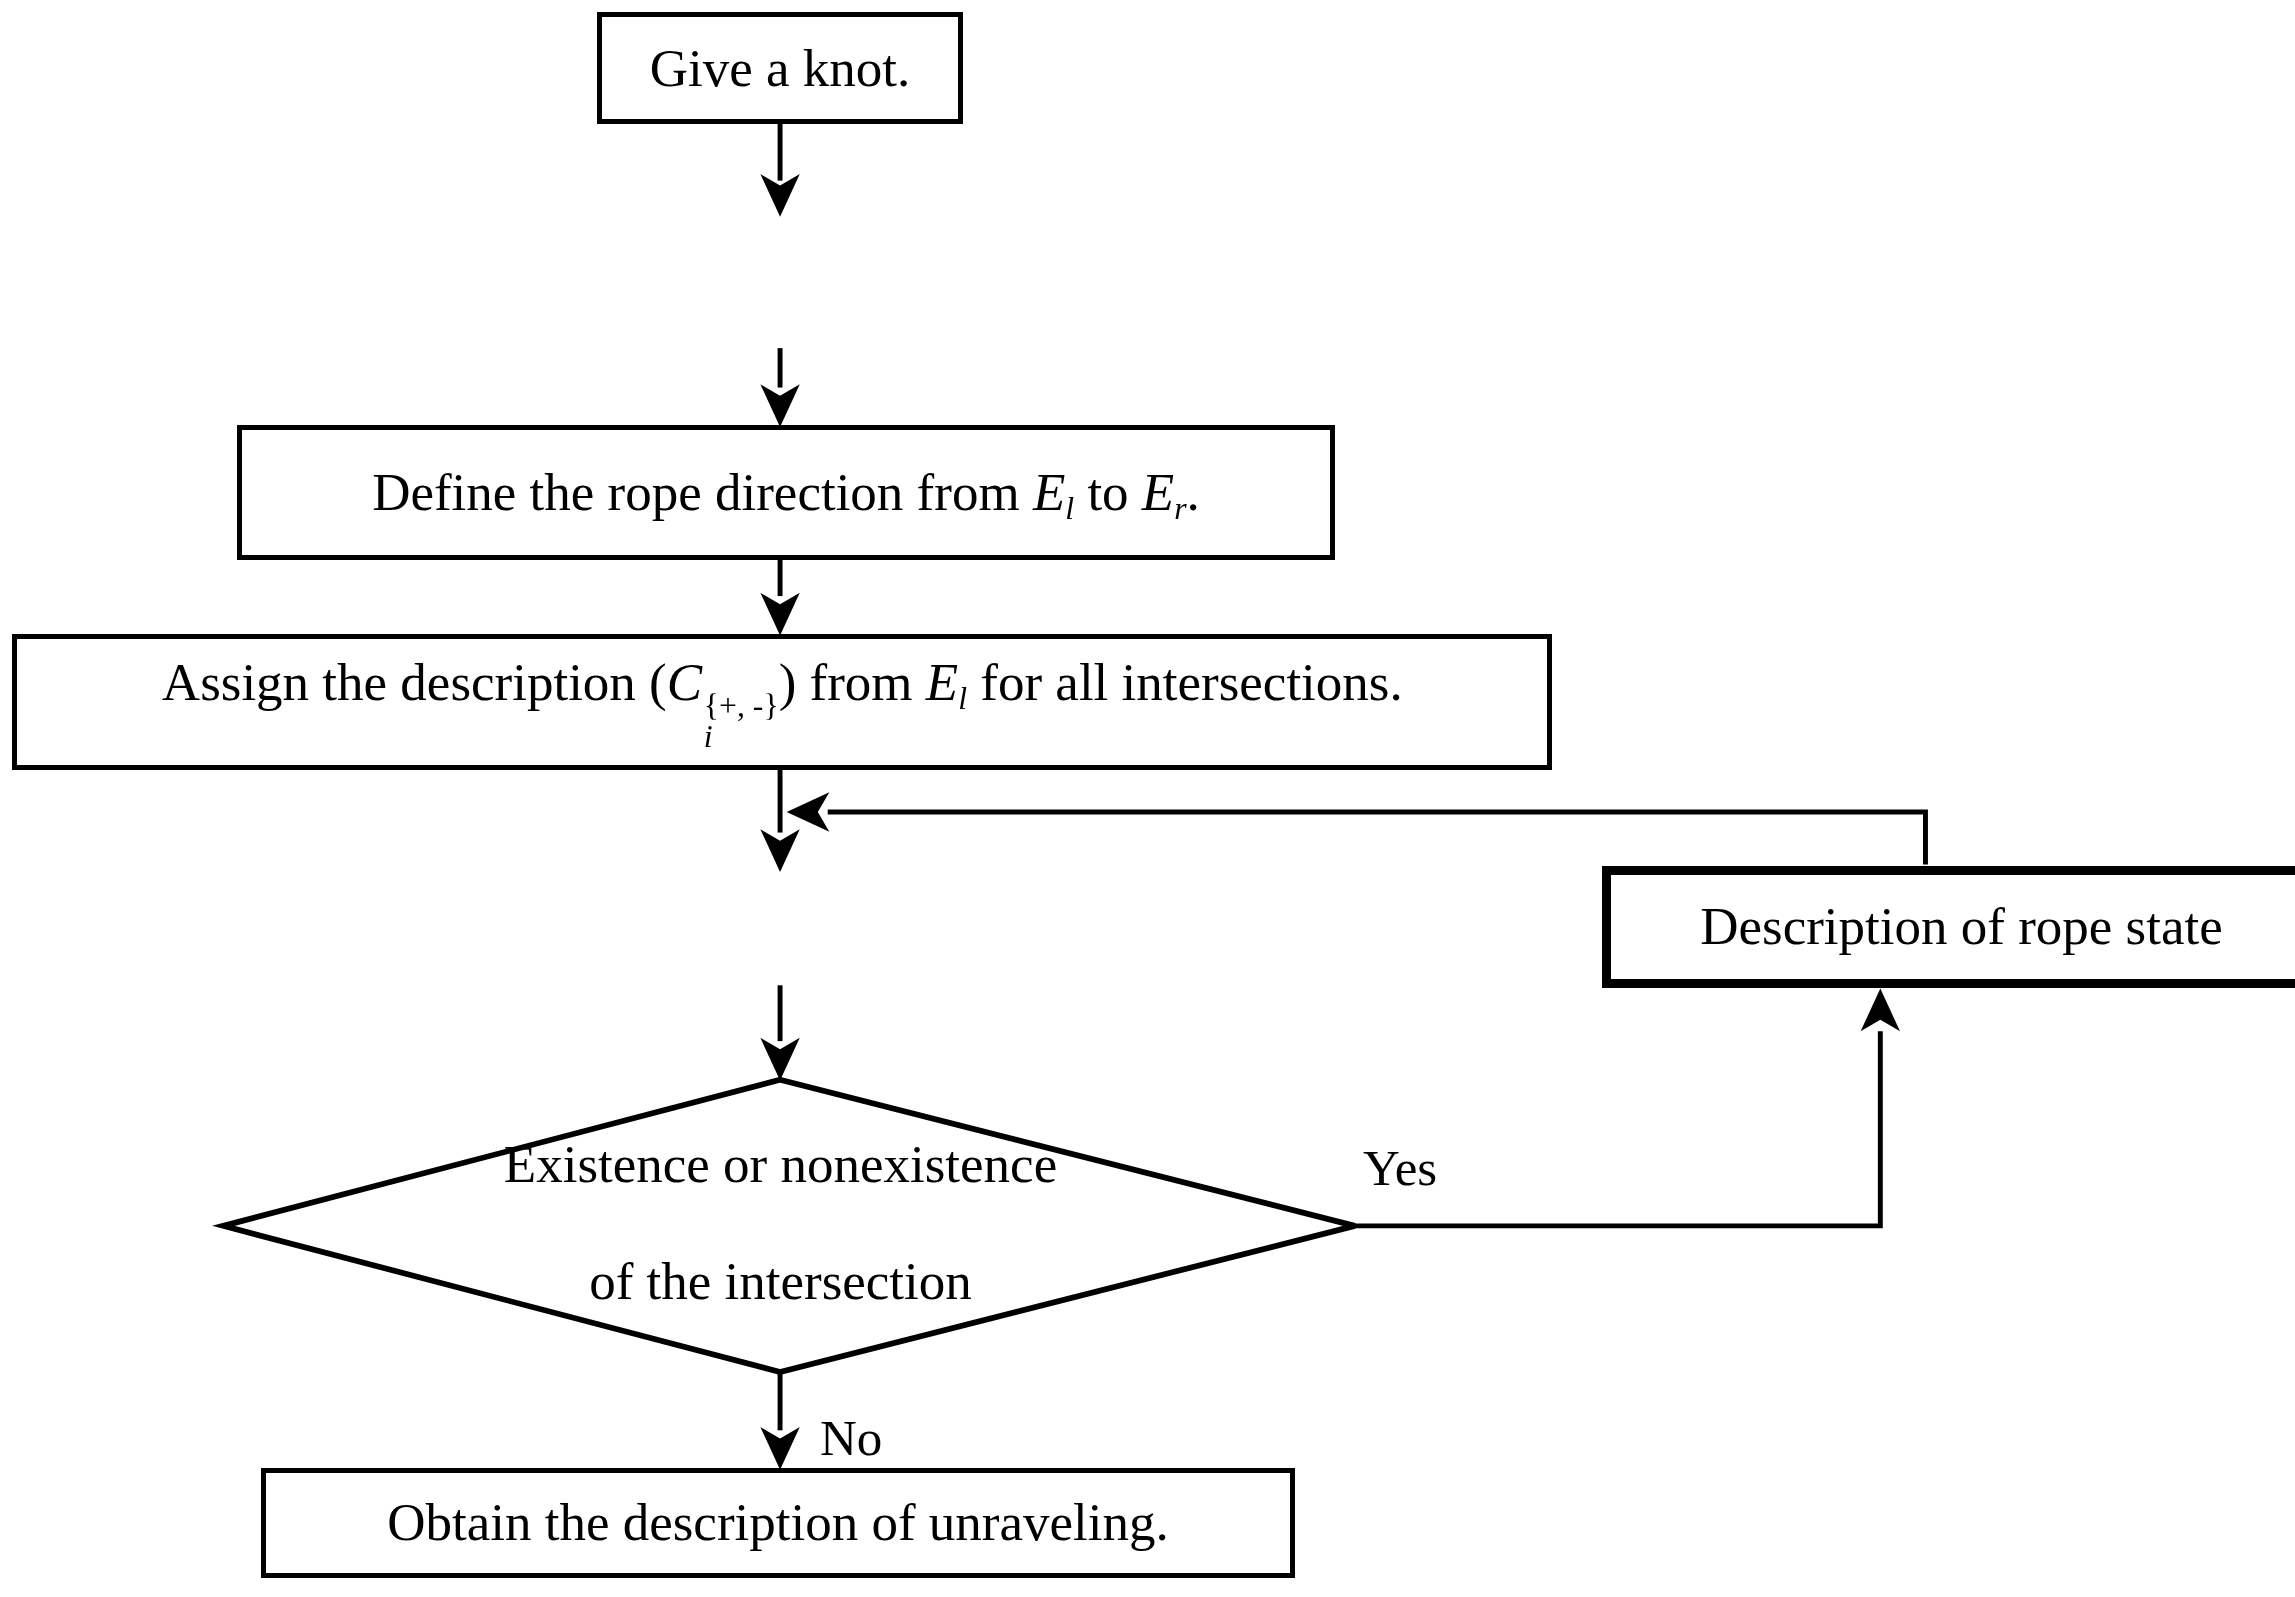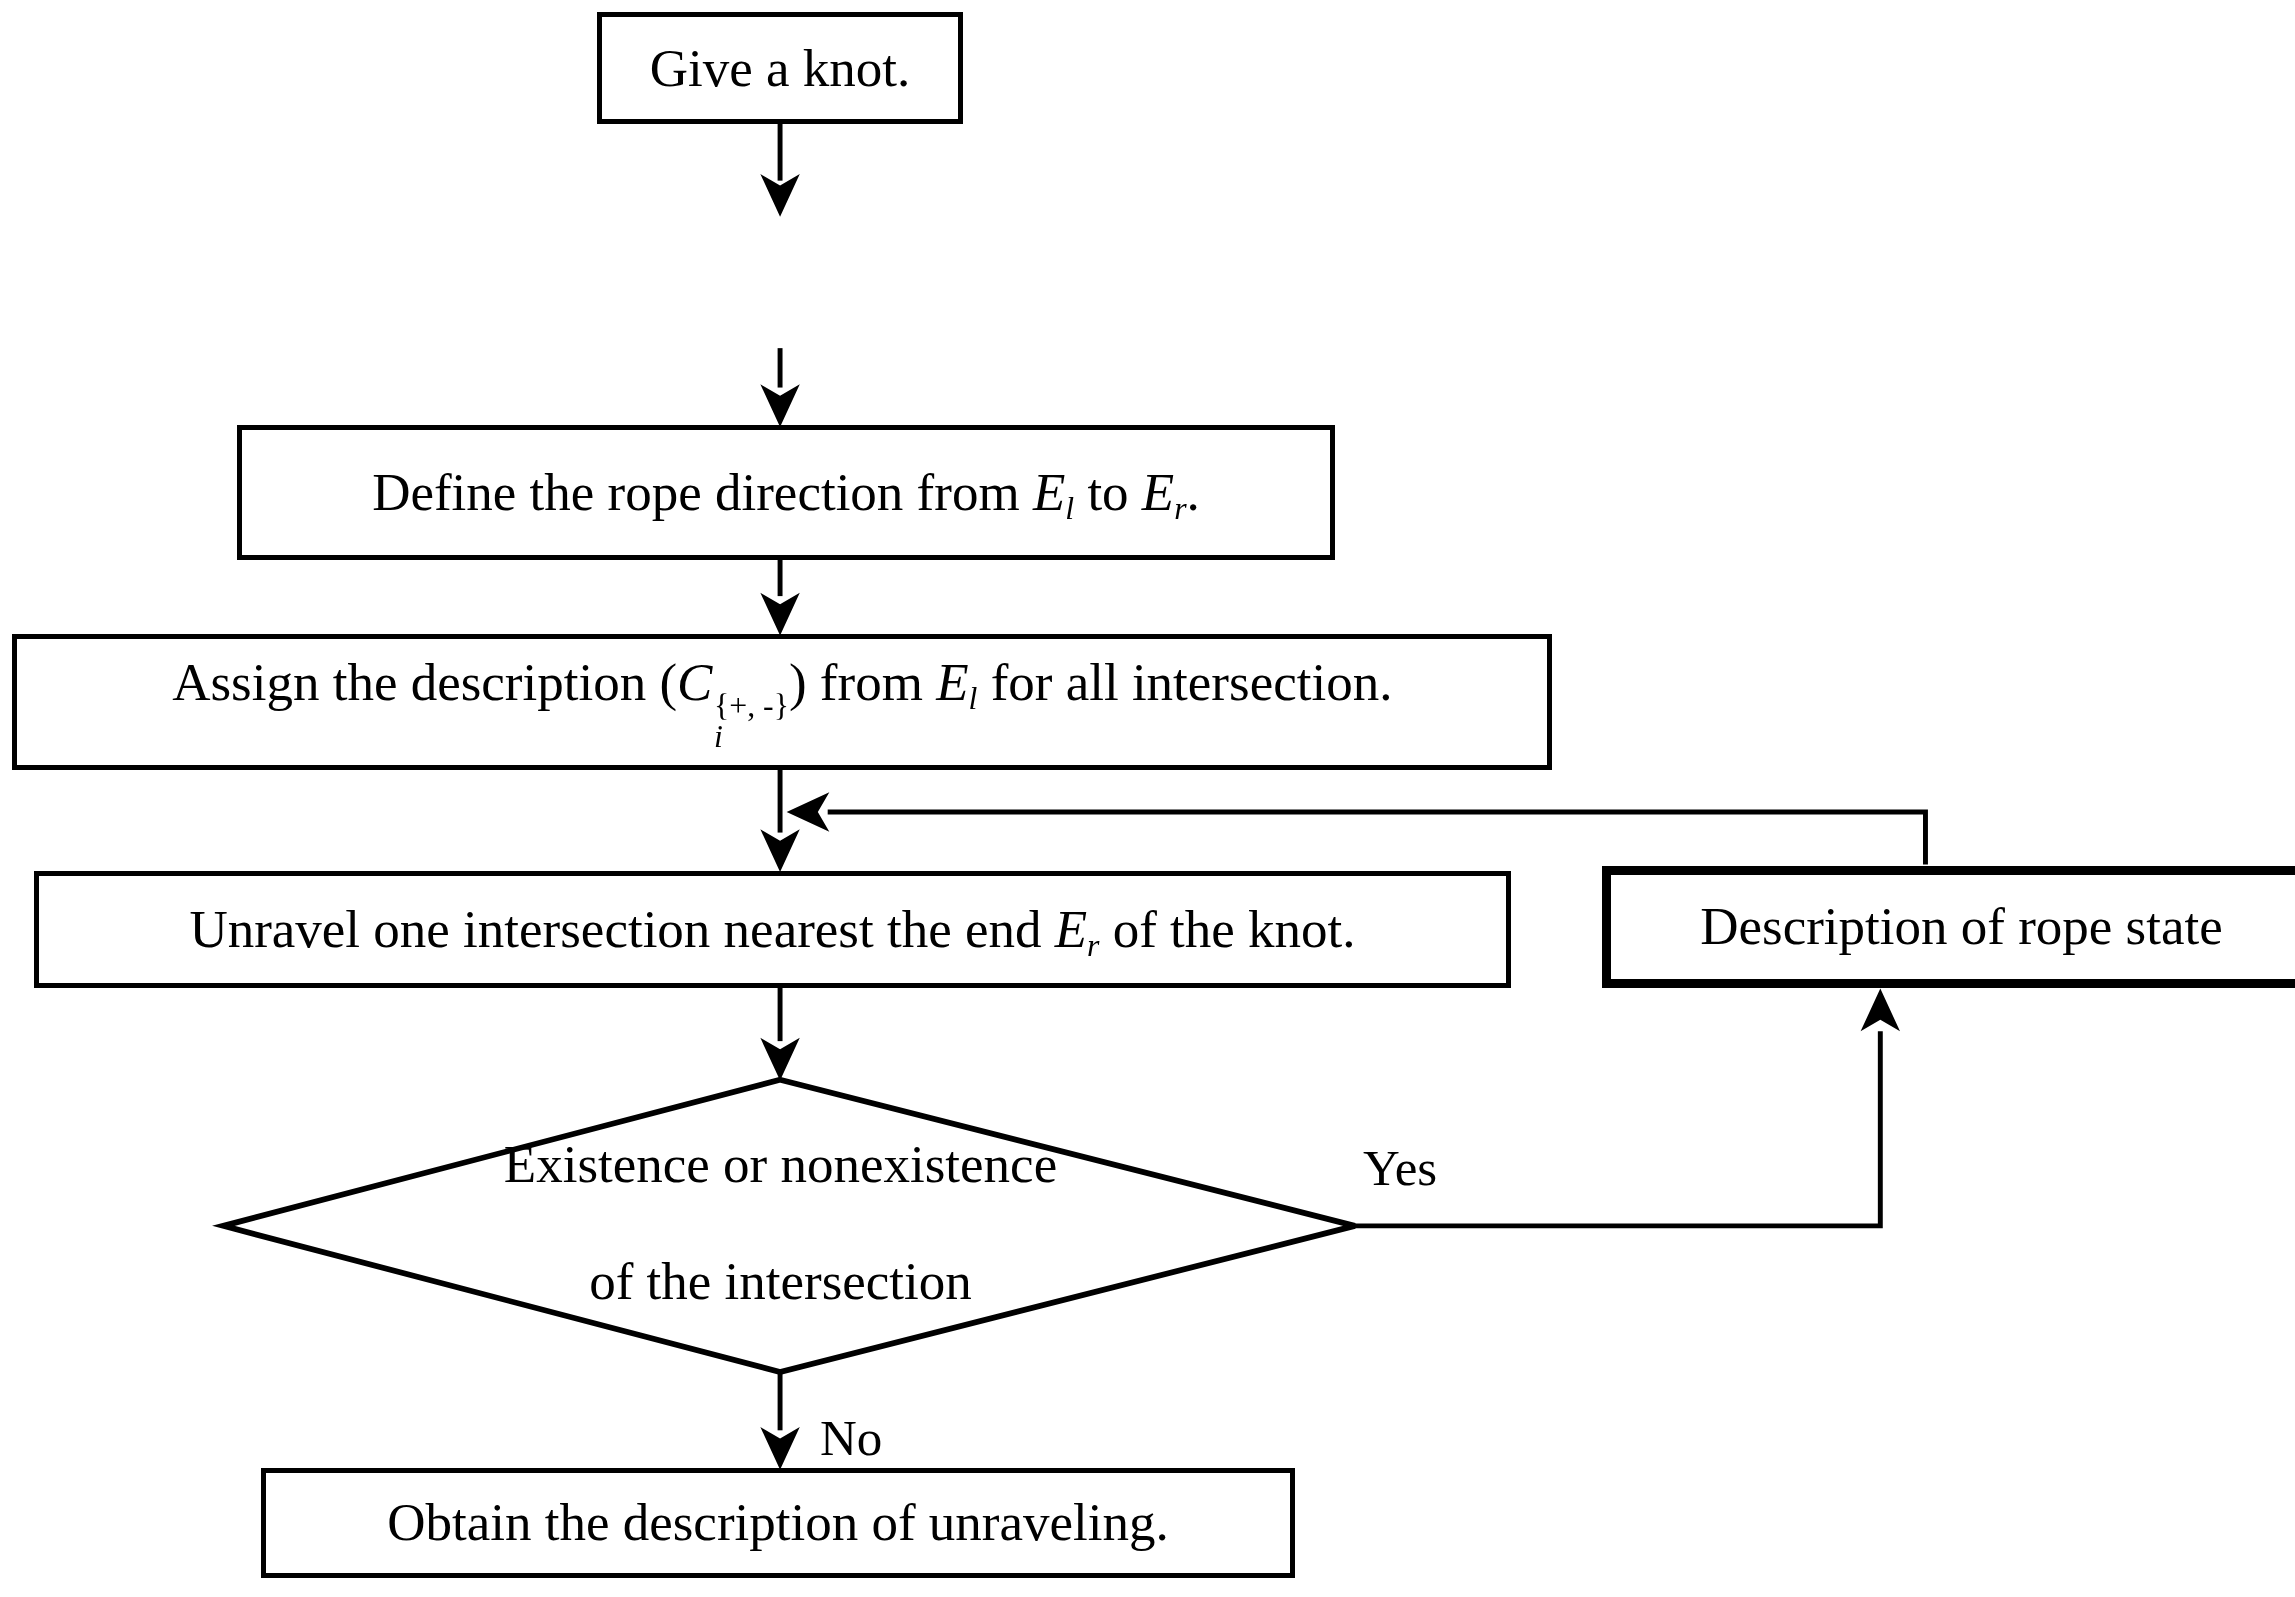--- a/index.html
+++ b/index.html
@@ -122,29 +122,24 @@
     <span>
       <span>Define the rope direction from </span><i>E</i><sub>l</sub><span> to </span><i>E</i><sub>r</sub><span>.</span>
     </span>
   </div>
 
   <div class="node" style="left:12.3px; top:634px; width:1540px; height:136px;">
     <span>
       <span>Assign the description (</span><i>C</i><span class="stack">
           <span class="sup">{+, -}</span>
           <span class="sub">i</span>
-        </span><span>) from </span><i>E</i><sub>l</sub><span> for all intersection.</span>
+        </span><span>) from </span><i>E</i><sub>l</sub><span> for all intersections.</span>
     </span>
   </div>
 
-  <div class="node" style="left:34px; top:871px; width:1477px; height:117px;">
-    <span>
-      <span>Unravel one intersection nearest the end </span><i>E</i><sub>r</sub><span> of the knot.</span>
-    </span>
-  </div>
 
   <div class="diamond-label" style="left:370px; top:1133px; width:821px; height:181px;">
     <div>Existence or nonexistence</div>
     <div>of the intersection</div>
   </div>
 
   <div class="node bold-border" style="left:1570px; top:866px; width:719px; height:122px;margin-left:32px;">
     <span>Description of rope state</span>
   </div>
 

